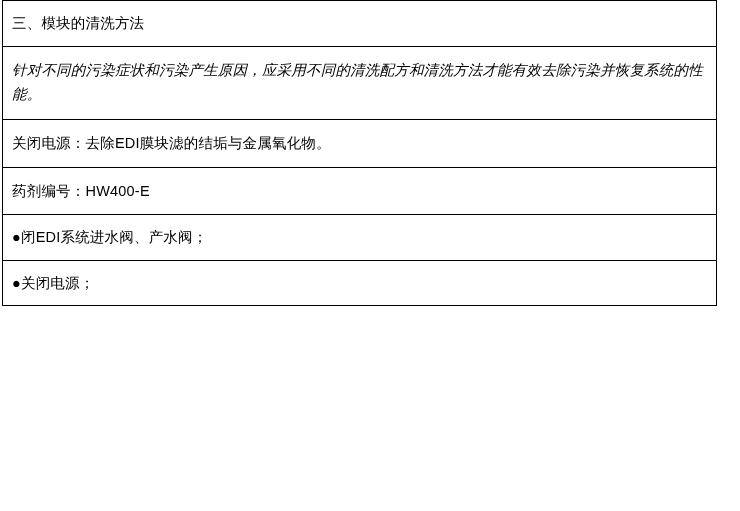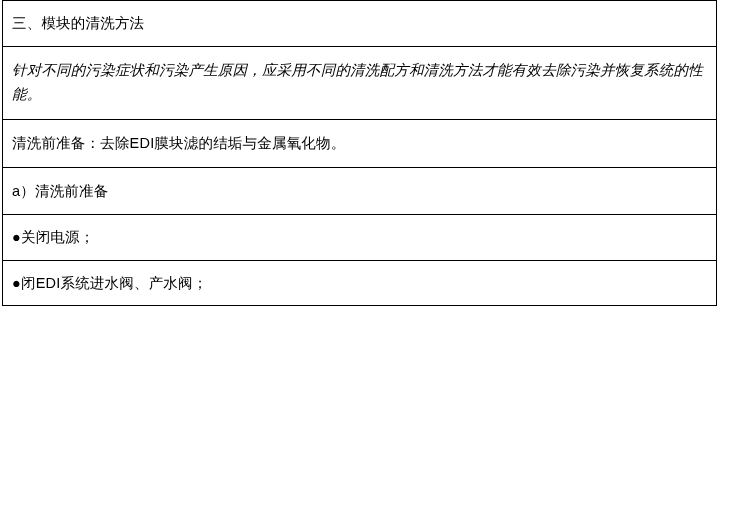--- a/index.html
+++ b/index.html
@@ -69,33 +69,33 @@
           <div class="cell-inner">三、模块的清洗方法</div>
         </td>
       </tr>
       <tr class="row-para">
         <td>
           <div class="cell-inner">针对不同的污染症状和污染产生原因，应采用不同的清洗配方和清洗方法才能有效去除污染并恢复系统的性能。</div>
         </td>
       </tr>
       <tr class="row-sub">
         <td>
-          <div class="cell-inner">清洗前准备：去除EDI膜块滤的结垢与金属氧化物。</div>
+          <div class="cell-inner">关闭电源：去除EDI膜块滤的结垢与金属氧化物。</div>
         </td>
       </tr>
       <tr class="row-sub">
         <td>
-          <div class="cell-inner mono-ish">a）清洗前准备</div>
+          <div class="cell-inner mono-ish">药剂编号：HW400-E</div>
+        </td>
+      </tr>
+      <tr class="bullet-row">
+        <td>
+          <div class="cell-inner">●闭EDI系统进水阀、产水阀；</div>
         </td>
       </tr>
       <tr class="bullet-row">
         <td>
           <div class="cell-inner">●关闭电源；</div>
         </td>
       </tr>
-      <tr class="bullet-row">
-        <td>
-          <div class="cell-inner">●闭EDI系统进水阀、产水阀；</div>
-        </td>
-      </tr>
     </tbody>
   </table>
 </div>
 
 </body></html>

